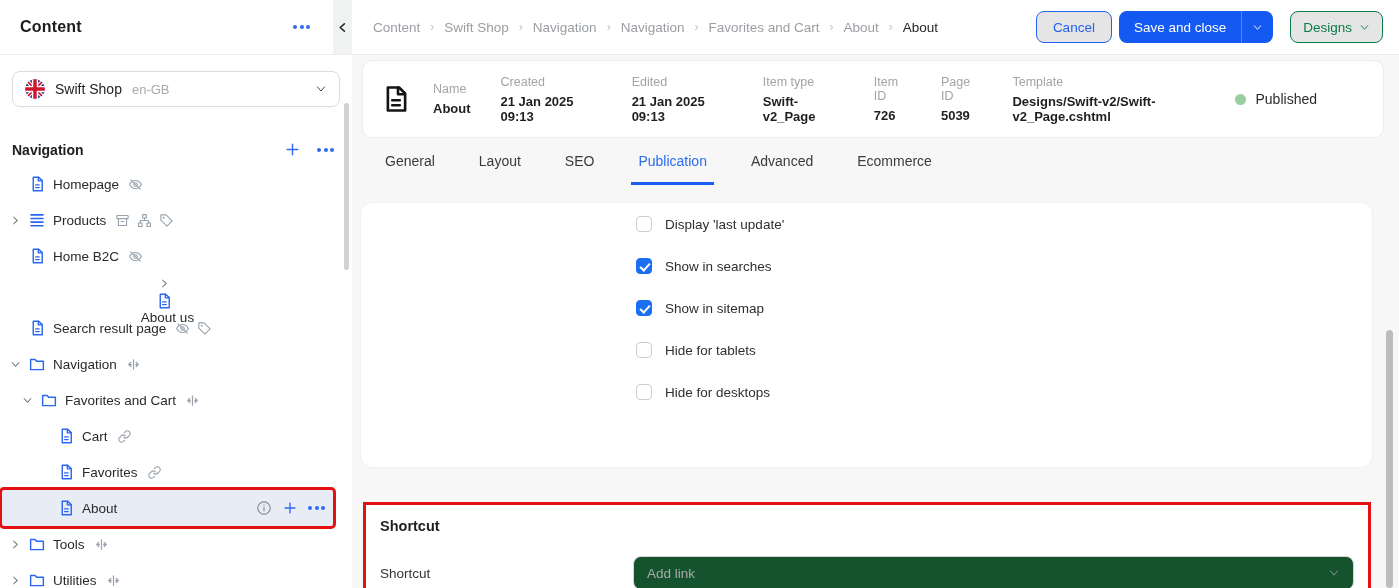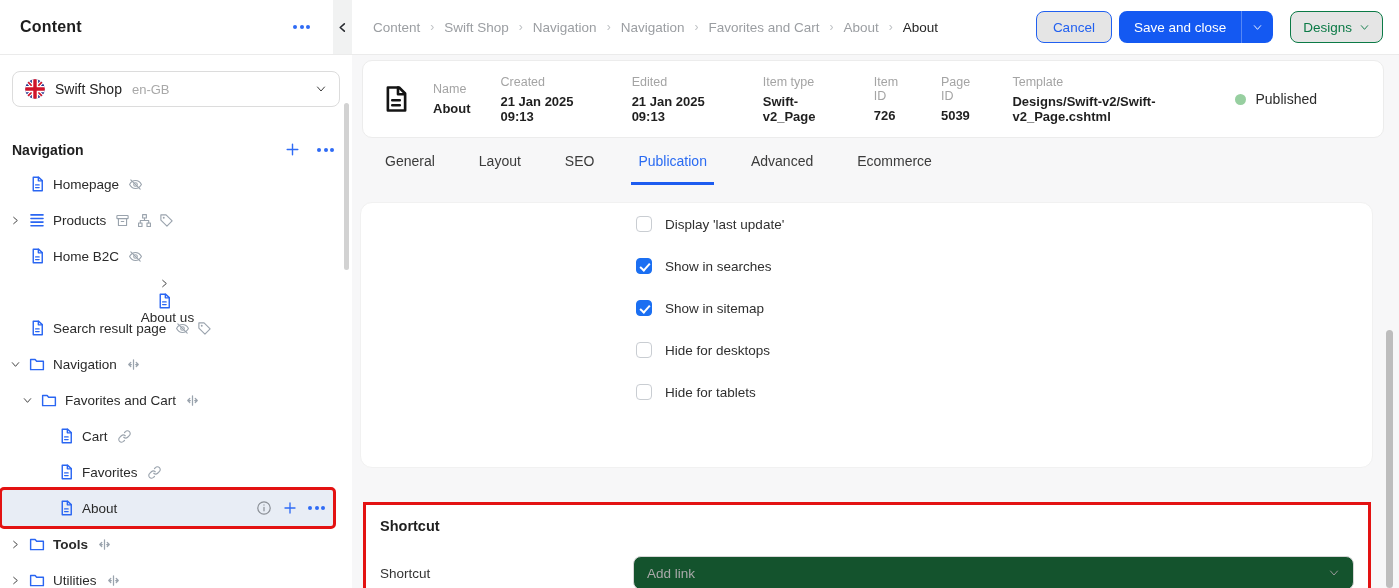--- a/index.html
+++ b/index.html
@@ -388,21 +388,21 @@
                 <path d="M12 4.5v15M4.5 12h15"></path>
               </svg>
             </span>
             <span class="dots icon-btn">
               <i></i>
               <i></i>
               <i></i>
             </span>
           </span>
         </div>
-        <div class="tree-row" style="padding-left: 8px; font-weight: bold;">
+        <div class="tree-row" style="padding-left: 8px;">
           <span class="chev-slot">
             <span style="width: 11px; height: 11px; display: inline-flex;">
               <svg class="svg-ic" viewBox="0 0 24 24" fill="none" stroke="currentColor" stroke-width="2" stroke-linecap="round" stroke-linejoin="round">
                 <polyline points="8 5 16 12 8 19"></polyline>
               </svg>
             </span>
           </span>
           <span class="tree-ico">
             <svg class="svg-ic" viewBox="0 0 24 24" fill="none" stroke="currentColor" stroke-width="2" stroke-linecap="round" stroke-linejoin="round">
               <path d="M3.5 19.5v-13.6h6l2 2.4h9v11.2z" stroke-width="1.9"></path>
@@ -542,25 +542,25 @@
         <div class="check-row">
           <span class="checkbox checked"></span>
           <span class="check-label">Show in searches</span>
         </div>
         <div class="check-row">
           <span class="checkbox checked"></span>
           <span class="check-label">Show in sitemap</span>
         </div>
         <div class="check-row">
           <span class="checkbox"></span>
-          <span class="check-label">Hide for desktops</span>
+          <span class="check-label">Hide for tablets</span>
         </div>
         <div class="check-row">
           <span class="checkbox"></span>
-          <span class="check-label">Hide for tablets</span>
+          <span class="check-label">Hide for desktops</span>
         </div>
       </section>
 
     <section class="shortcut">
       <div class="sec-title">Shortcut</div>
       <div class="shortcut-row">
         <span class="field-label">Shortcut</span>
         <div class="link-select">
           <span class="placeholder">Add link</span>
           <span class="chev" style="width:12px;height:12px;display:inline-flex">

